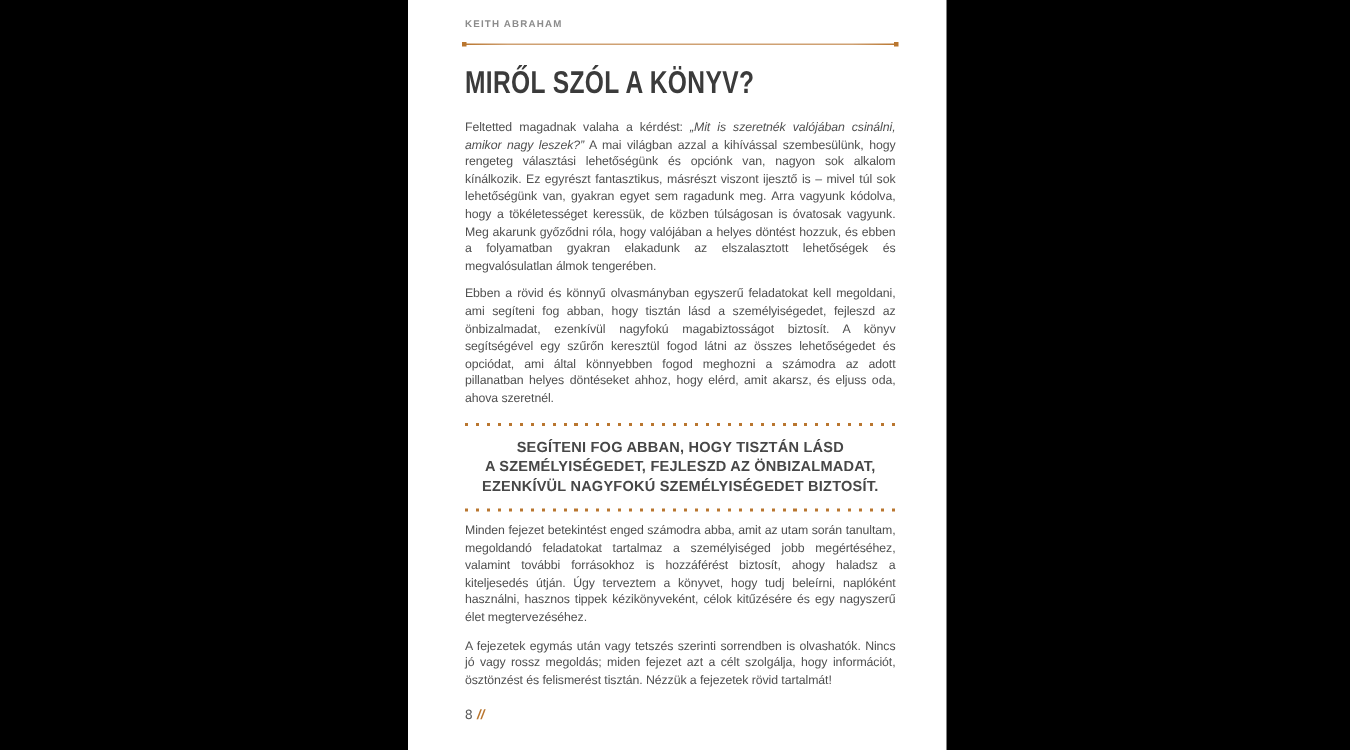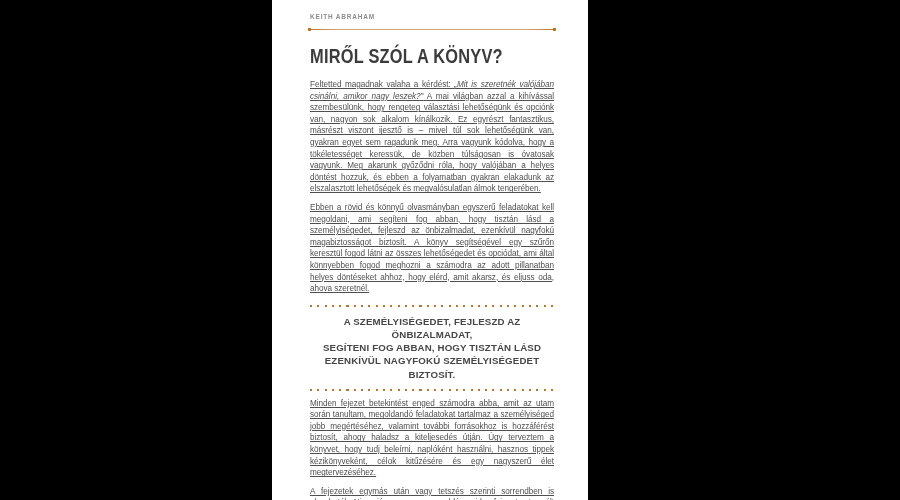--- a/index.html
+++ b/index.html
@@ -14,21 +14,21 @@
   *{margin:0;padding:0;box-sizing:border-box;}
   html,body{width:900px;height:500px;overflow:hidden;}
   body{
     background:var(--canvas-bg);
     position:relative;
     font-family:"Liberation Sans","DejaVu Sans",sans-serif;
   }
   .book-page{
     position:absolute;
     left:272px;top:0;
-    width:316px;height:500px;
+    width:359px;height:500px;
     background:var(--page-bg);
     padding:13px 34px 0 38px;
   }
   .author{
     font-size:6.5px;
     letter-spacing:0.8px;
     color:var(--author-text);
     font-weight:bold;
   }
   .rule-row{
@@ -60,21 +60,20 @@
     transform:scaleX(0.78);
     transform-origin:left center;
     white-space:nowrap;
   }
   .body-copy{
     font-size:8.2px;
     line-height:11.6px;
     color:var(--body-text);
     text-align:justify;
     letter-spacing:-0.05px;
-    text-decoration:underline;
   }
   .para-1{margin-top:11px;}
   .para{margin-top:7px;}
   .dotted-rule{
     height:2px;
     margin-top:10px;
     background:repeating-linear-gradient(90deg,var(--accent-orange) 0 2px,transparent 2px 7.3px);
   }
   .pull-quote{
     margin-top:8px;
@@ -114,28 +113,28 @@
 
   <h1 class="chapter-title">MIRŐL SZÓL A KÖNYV?</h1>
 
   <p class="body-copy para-1"><span>Feltetted magadnak valaha a kérdést: </span><span class="italic">„Mit is szeretnék valójában csinálni, amikor nagy leszek?”</span><span> A mai világban azzal a kihívással szembesülünk, hogy rengeteg választási lehetőségünk és opciónk van, nagyon sok alkalom kínálkozik. Ez egyrészt fantasztikus, másrészt viszont ijesztő is – mivel túl sok lehetőségünk van, gyakran egyet sem ragadunk meg. Arra vagyunk kódolva, hogy a tökéletességet keressük, de közben túlságosan is óvatosak vagyunk. Meg akarunk győződni róla, hogy valójában a helyes döntést hozzuk, és ebben a folyamatban gyakran elakadunk az elszalasztott lehetőségek és megvalósulatlan álmok tengerében.</span></p>
 
   <p class="body-copy para">Ebben a rövid és könnyű olvasmányban egyszerű feladatokat kell megoldani, ami segíteni fog abban, hogy tisztán lásd a személyiségedet, fejleszd az önbizalmadat, ezenkívül nagyfokú magabiztosságot biztosít. A könyv segítségével egy szűrőn keresztül fogod látni az összes lehetőségedet és opciódat, ami által könnyebben fogod meghozni a számodra az adott pillanatban helyes döntéseket ahhoz, hogy elérd, amit akarsz, és eljuss oda, ahova szeretnél.</p>
 
   <div class="dotted-rule"></div>
 
   <div class="pull-quote">
+    <div>SEGÍTENI FOG ABBAN, HOGY TISZTÁN LÁSD</div>
     <div>A SZEMÉLYISÉGEDET, FEJLESZD AZ ÖNBIZALMADAT,</div>
-    <div>SEGÍTENI FOG ABBAN, HOGY TISZTÁN LÁSD</div>
     <div>EZENKÍVÜL NAGYFOKÚ SZEMÉLYISÉGEDET BIZTOSÍT.</div>
   </div>
 
   <div class="dotted-rule"></div>
 
   <p class="body-copy para">Minden fejezet betekintést enged számodra abba, amit az utam során tanultam, megoldandó feladatokat tartalmaz a személyiséged jobb megértéséhez, valamint további forrásokhoz is hozzáférést biztosít, ahogy haladsz a kiteljesedés útján. Úgy terveztem a könyvet, hogy tudj beleírni, naplóként használni, hasznos tippek kézikönyveként, célok kitűzésére és egy nagyszerű élet megtervezéséhez.</p>
 
-  <p class="body-copy para">A fejezetek egymás után vagy tetszés szerinti sorrendben is olvashatók. Nincs jó vagy rossz megoldás; miden fejezet azt a célt szolgálja, hogy információt, ösztönzést és felismerést biztosít. Nézzük a fejezetek rövid tartalmát!</p>
+  <p class="body-copy para">A fejezetek egymás után vagy tetszés szerinti sorrendben is olvashatók. Nincs jó vagy rossz megoldás; miden fejezet azt a célt szolgálja, hogy információt, ösztönzést és felismerést tisztán. Nézzük a fejezetek rövid tartalmát!</p>
 
   <div class="page-footer">
     <span>8</span><span class="slashes">//</span>
   </div>
 
 </div>
 
 </body></html>

